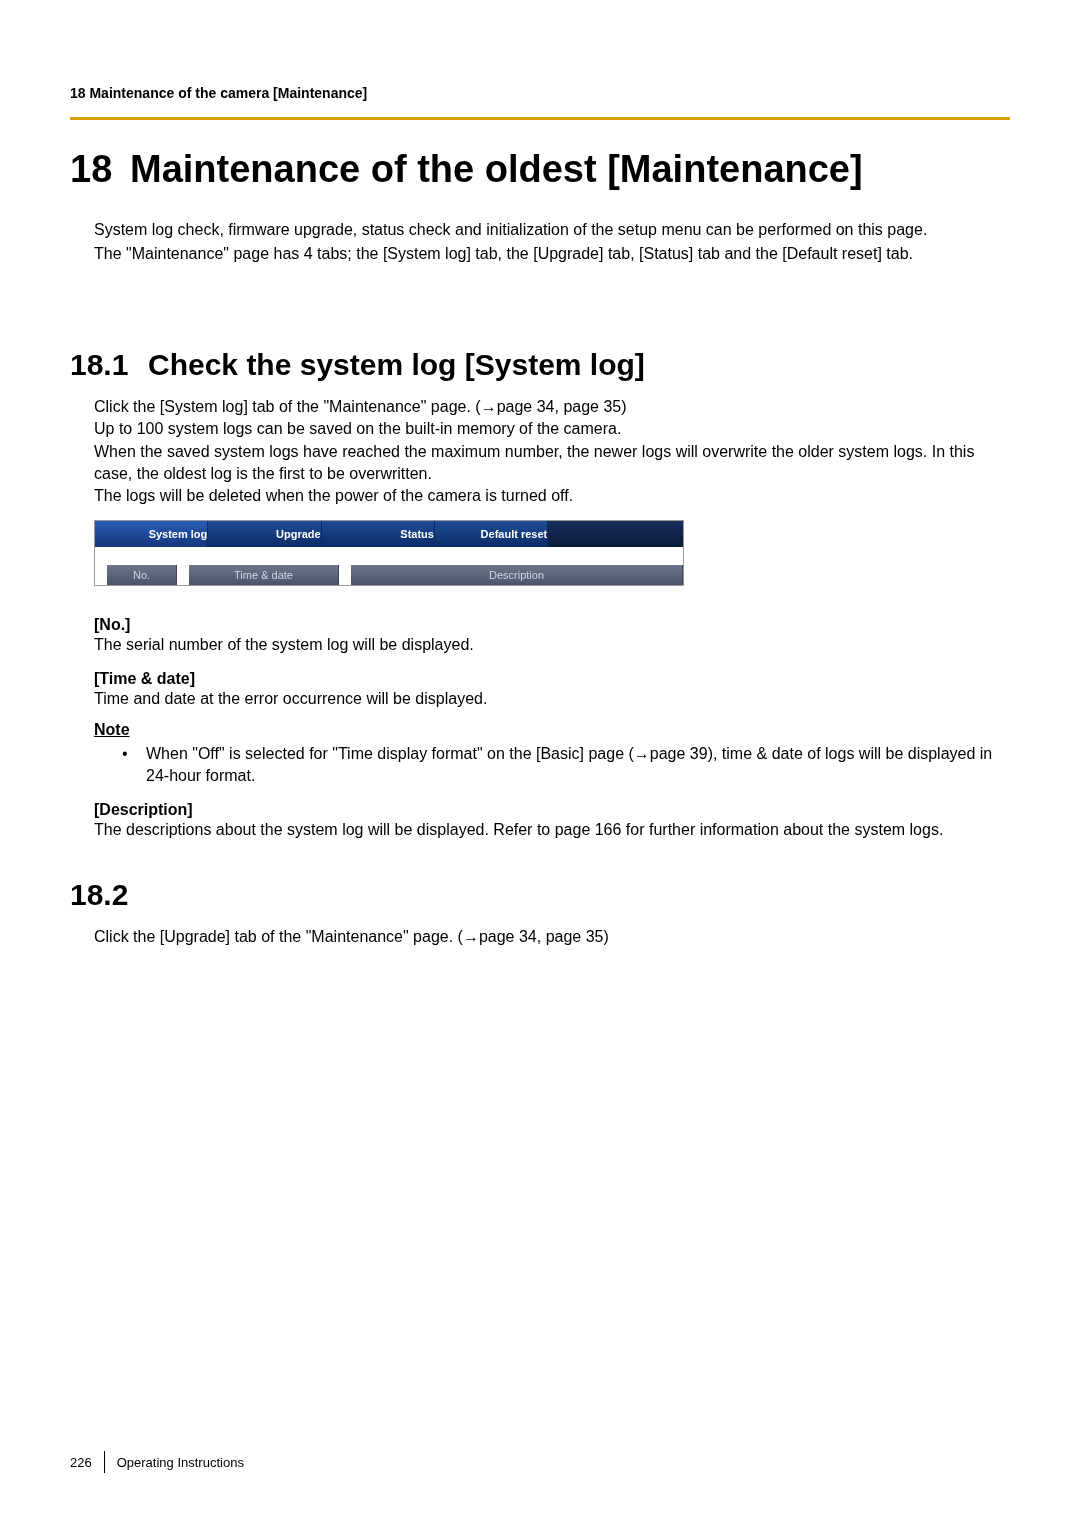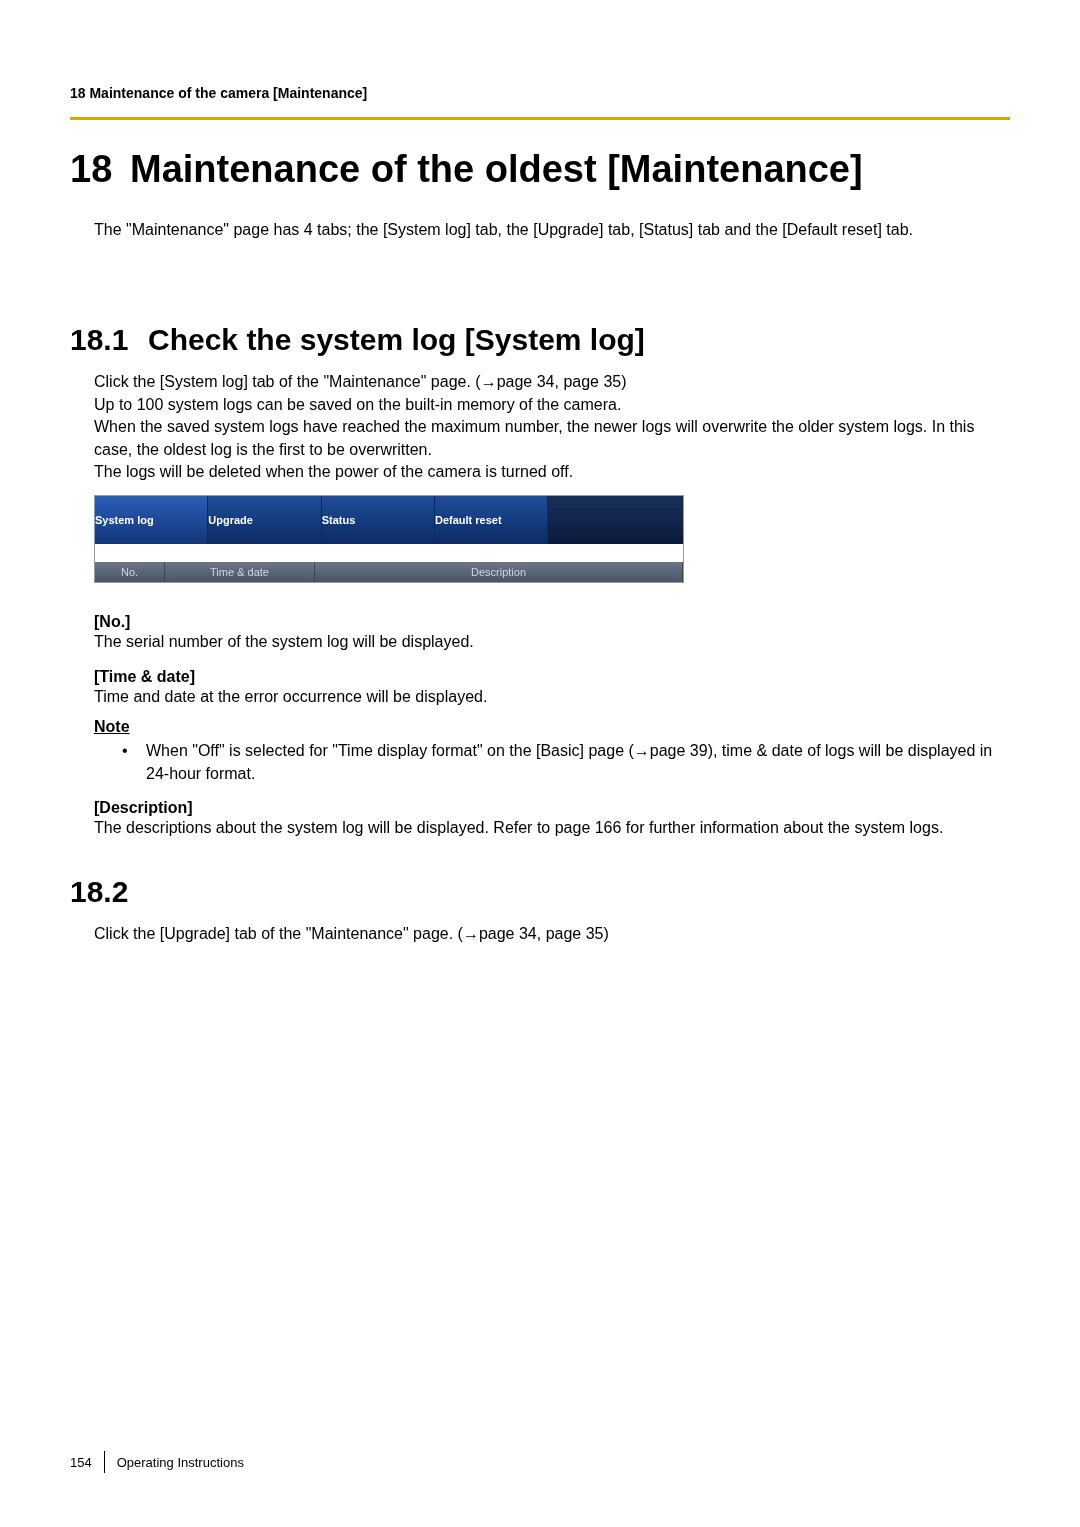--- a/index.html
+++ b/index.html
@@ -64,25 +64,25 @@
     .p { font-size: 16px; line-height: 1.4; }
     
     .tab-screenshot {
       margin: 12px 0 30px 24px;
       width: 590px;
       border: 1px solid #999;
     }
     .tab-row { display: flex; background: #fff; }
     .tab-cell {
       flex: 1;
-      text-align: left;
+      text-align: right;
       color: #fff;
       font-size: 11px;
       font-weight: bold;
-      padding: 18px 0;
+      padding: 7px 0;
       background: linear-gradient(#1f4d99, #0b2b66);
       border-right: 1px solid #0b2b66;
       position: relative;
     }
     .tab-cell.active {
       background: linear-gradient(#2a5db8, #14367a);
     }
     .tab-blank {
       flex: 1.2;
       background: linear-gradient(#182f5c, #0b1a3a);
@@ -92,20 +92,21 @@
       background: #fff;
     }
     .header-row { display: flex; }
     .hd-cell {
       text-align: center;
       color: #d0d6e0;
       font-size: 11px;
       padding: 4px 0;
       background: linear-gradient(#6c7689, #4a5468);
       border-right: 1px solid #3f4657;
+      margin-left: 12px;
     }
     .hd-no { width: 70px; flex-shrink: 0; }
     .hd-td { width: 150px; flex-shrink: 0; }
     .hd-desc { flex: 1; }
     
     .field-title {
       font-size: 16px;
       font-weight: bold;
       margin-left: 24px;
       margin-top: 14px;
@@ -154,20 +155,21 @@
 
 <div class="header-label">18 Maintenance of the camera [Maintenance]</div>
 <div class="orange-line"></div>
 
 <div class="h1-row">
   <div class="h1-num">18</div>
   <div class="h1-title">Maintenance of the oldest [Maintenance]</div>
 </div>
 
 <div class="body-block">
+  <div class="body-text">System log check, firmware upgrade, status check and initialization of the setup menu can be performed on this page.</div>
   <div class="body-text">The "Maintenance" page has 4 tabs; the [System log] tab, the [Upgrade] tab, [Status] tab and the [Default reset] tab.</div>
 </div>
 
 <div class="h2-row">
   <div class="h2-num">18.1</div>
   <div class="h2-title">Check the system log [System log]</div>
 </div>
 
 <div class="section-body">
   <div class="p">
@@ -216,16 +218,16 @@
     <div class="h2-num">18.2</div>
   </div>
   <div class="section-body">
     <div class="p">
       <span>Click the [Upgrade] tab of the "Maintenance" page. (</span><span class="arrow">→</span><span>page 34, page 35)</span>
     </div>
   </div>
 </div>
 
 <div class="footer">
-  <span>154</span>
+  <span>226</span>
   <div class="footer-sep"></div>
   <span>Operating Instructions</span>
 </div>
 
 </body></html>

